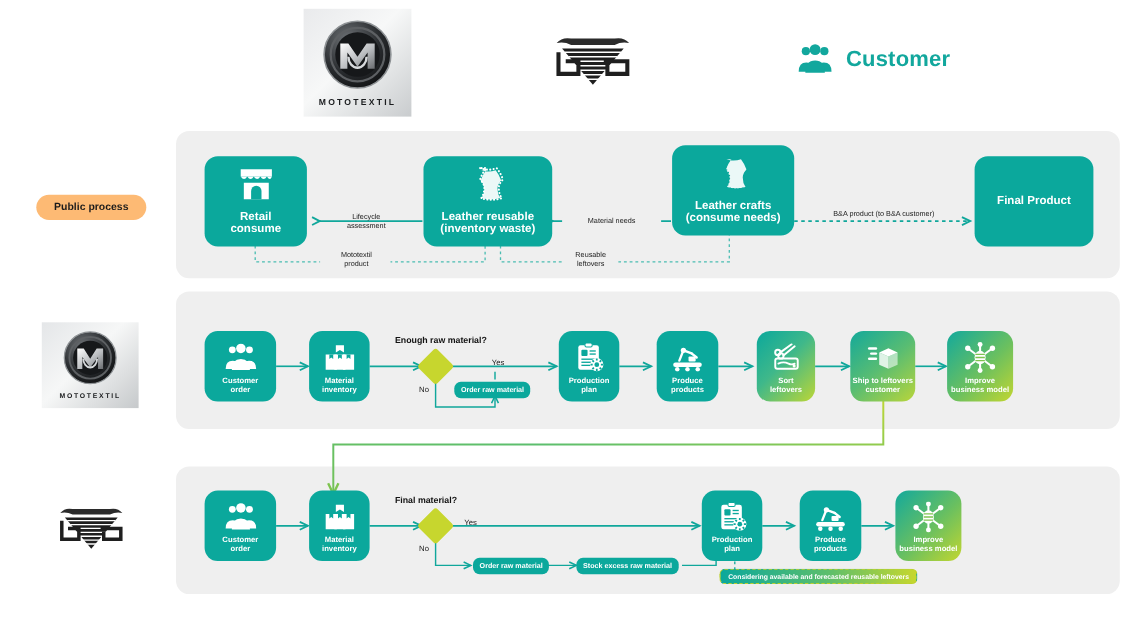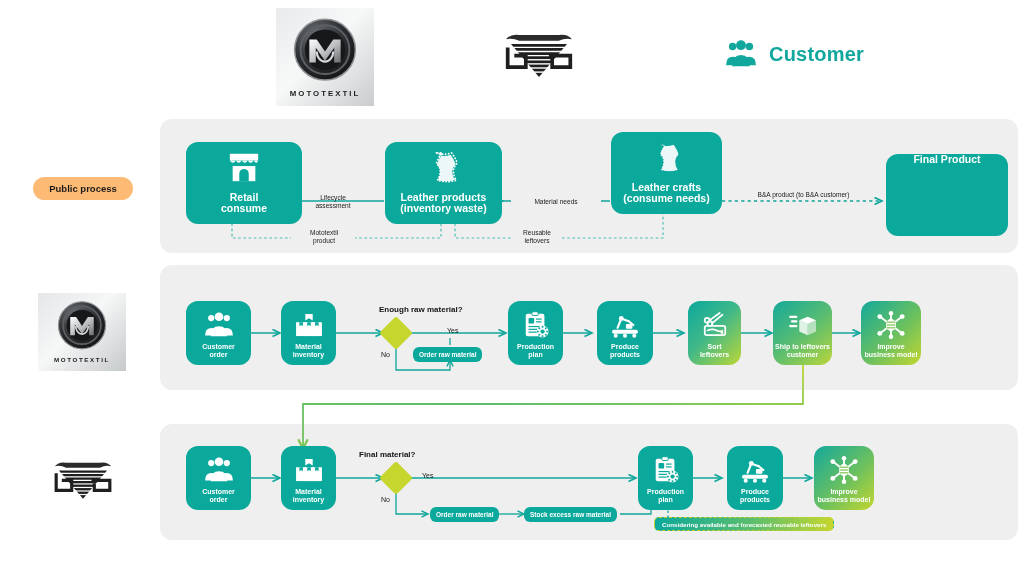--- a/index.html
+++ b/index.html
@@ -254,21 +254,21 @@
     <path d="M396 492 L396 514 L428 514" fill="none" stroke="#10a79b" stroke-width="1.3" marker-end="url(#arw)"></path>
     <line x1="498" y1="514" x2="524" y2="514" stroke="#10a79b" stroke-width="1.3" marker-end="url(#arw)"></line>
     <path d="M620 514 L651 514 L651 500" fill="none" stroke="#10a79b" stroke-width="1.3" marker-end="url(#arw)"></path>
 
     <line x1="693" y1="478" x2="722" y2="478" stroke="#10a79b" stroke-width="1.5" marker-end="url(#arw)"></line>
     <line x1="783" y1="478" x2="812" y2="478" stroke="#10a79b" stroke-width="1.5" marker-end="url(#arw)"></line>
 
     <path d="M668 500 L668 519" fill="none" stroke="#10a79b" stroke-width="1.2" stroke-dasharray="2.6 2.6"></path>
   </svg>
 
-  <div class="node teal big" style="left:186px;top:142px;width:116px;height:82px;">
+  <div class="node teal big" style="left:186px;top:142px;width:93px;height:82px;">
     <span class="ico">
       <svg width="36" height="34" viewBox="0 0 38 36">
         <path d="M4 4 H34 V11 H4 Z" fill="#fff"></path>
         <path d="M4 11 q3.2 5 6.3 0 q3.2 5 6.3 0 q3.2 5 6.3 0 q3.2 5 6.3 0 q3.2 5 4.8 0 L34 11 Z" fill="#fff"></path>
         <path d="M7 17 H31 V33 H7 Z" fill="#fff"></path>
         <path d="M14 33 V25 a5 5 0 0 1 10 0 V33 Z" fill="#0ba89c"></path>
       </svg>
     </span>
     <span class="lbl">
       <span>Retail</span><br><span>consume</span>
@@ -276,37 +276,37 @@
   </div>
 
   <div class="node teal big" style="left:385px;top:142px;width:117px;height:82px;">
     <span class="ico">
       <svg width="34" height="34" viewBox="0 0 36 36">
         <path d="M10 3 q8 3 16 0 q4 5 6 11 q-4 4 -4 8 q0 6 3 10 q-10 3 -20 0 q3 -4 3 -10 q0 -4 -4 -8 q2 -6 6 -11 Z" fill="none" stroke="#fff" stroke-width="2" stroke-dasharray="0.1 3.2" stroke-linecap="round"></path>
         <path d="M11 5 q7 2.6 14 0 q3.6 4.6 5.3 10 q-3.6 3.8 -3.6 7.6 q0 5.4 2.7 9.2 q-9 2.7 -18 0 q2.7 -3.8 2.7 -9.2 q0 -3.8 -3.6 -7.6 q1.7 -5.4 5.3 -10 Z" fill="#fff" opacity="0.92"></path>
       </svg>
     </span>
     <span class="lbl">
-      <span>Leather products</span><br><span>(inventory waste)</span>
+      <span>Leather reusable</span><br><span>(inventory waste)</span>
     </span>
   </div>
 
   <div class="node teal big" style="left:611px;top:132px;width:111px;height:82px;">
     <span class="ico">
       <svg width="34" height="34" viewBox="0 0 36 36">
         <path d="M11 5 q7 2.6 14 0 q3.6 4.6 5.3 10 q-3.6 3.8 -3.6 7.6 q0 5.4 2.7 9.2 q-9 2.7 -18 0 q2.7 -3.8 2.7 -9.2 q0 -3.8 -3.6 -7.6 q1.7 -5.4 5.3 -10 Z" fill="#fff" opacity="0.92"></path>
         <path d="M10 3 q8 3 16 0 q4 5 6 11 q-4 4 -4 8 q0 6 3 10 q-10 3 -20 0 q3 -4 3 -10 q0 -4 -4 -8 q2 -6 6 -11 Z" fill="none" stroke="#0ba89c" stroke-width="1.3" stroke-dasharray="0.1 3" stroke-linecap="round"></path>
       </svg>
     </span>
     <span class="lbl">
       <span>Leather crafts</span><br><span>(consume needs)</span>
     </span>
   </div>
 
-  <div class="node teal" style="left:886px;top:154px;width:122px;height:82px;justify-content:flex-start;">
+  <div class="node teal" style="left:886px;top:142px;width:108px;height:82px;justify-content:center;">
     <span class="lbl" style="font-size:10.5px;">Final Product</span>
   </div>
 
   <div class="elabel" style="left:303px;top:194px;width:60px;">
     <span>Lifecycle</span><br><span>assessment</span>
   </div>
   <div class="elabel" style="left:511px;top:198px;width:90px;background:#efefef;">
     <span>Material needs</span>
   </div>
   <div class="elabel" style="left:731px;top:191px;width:145px;">
@@ -345,21 +345,21 @@
           <path d="M21.6 10 H25.4 V14.4 L23.5 13 L21.6 14.4 Z" fill="#0ba89c"></path>
         <path d="M9.5 10 H20.5 V25 H9.5 Z" fill="#fff"></path>
           <path d="M13.1 10 H16.9 V14.4 L15 13 L13.1 14.4 Z" fill="#0ba89c"></path>
       </svg>
     </span>
     <span class="lbl">
       <span>Material</span><br><span>inventory</span>
     </span>
   </div>
 
-  <div class="qlabel" style="left:359px;top:305px;margin-left:20px;">Enough raw material?</div>
+  <div class="qlabel" style="left:359px;top:305px;">Enough raw material?</div>
   <div class="diamond" style="left:384px;top:321px;"></div>
   <div class="ylabel" style="left:447px;top:327px;">Yes</div>
   <div class="ylabel" style="left:381px;top:351px;">No</div>
   <div class="chip" style="left:413px;top:347px;">Order raw material</div>
 
   <div class="node teal mid" style="left:508px;top:301px;width:55px;height:64px;">
     <span class="ico">
       <svg width="28" height="28" viewBox="0 0 30 30">
         <rect x="4" y="3" width="20" height="24" rx="2.2" fill="#fff"></rect>
         <rect x="10.5" y="0.8" width="7" height="4" rx="1.4" fill="#fff" stroke="#0ba89c" stroke-width="1"></rect>

